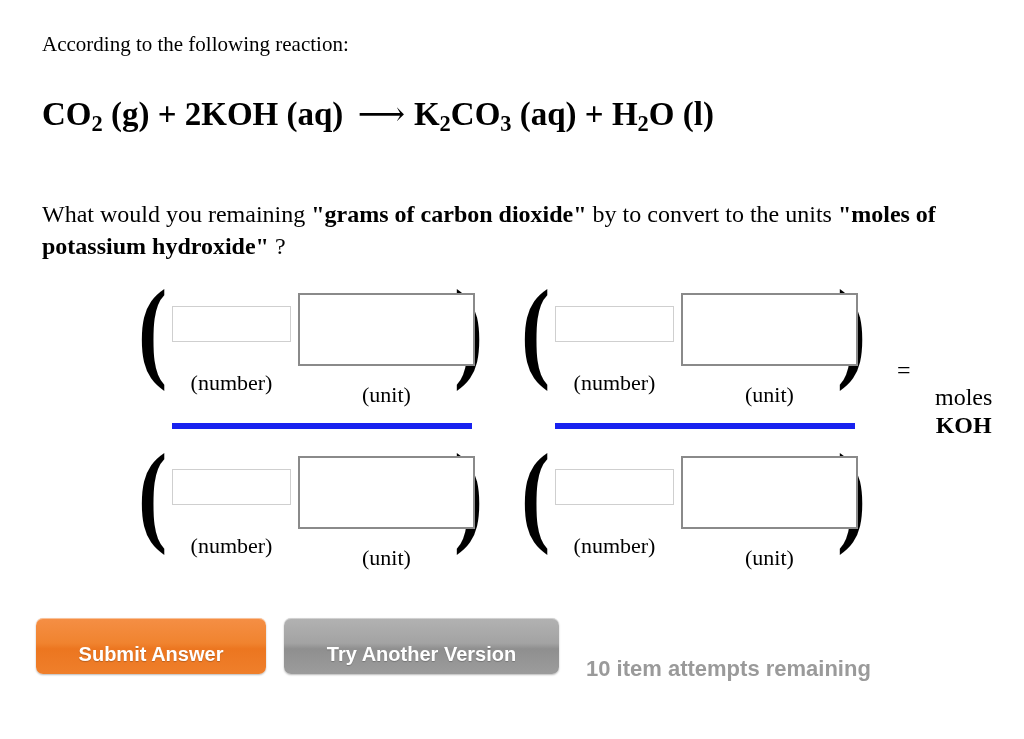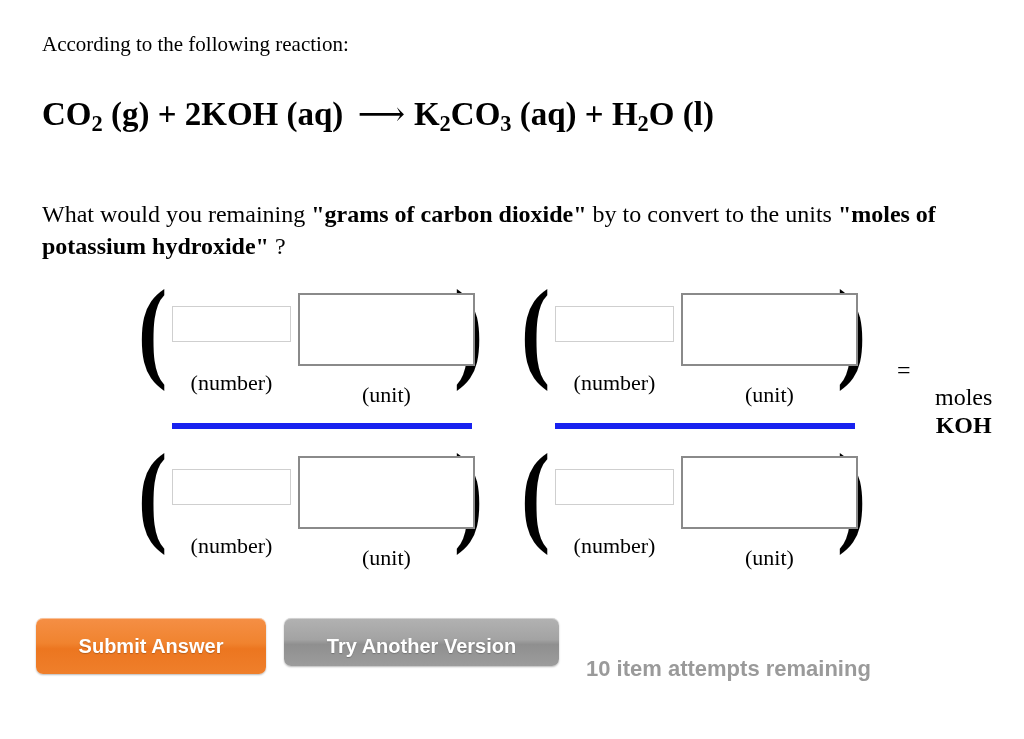--- a/index.html
+++ b/index.html
@@ -190,37 +190,37 @@
     position: absolute;
     border-radius: 7px;
     font-family: "Liberation Sans", "DejaVu Sans", sans-serif;
     font-weight: bold;
     font-size: 20px;
     color: #ffffff;
     text-align: center;
     white-space: nowrap;
     cursor: pointer;
     border: none;
-    padding: 0;
+    padding: 8px;
     line-height: 56px;
     text-shadow: 0 1px 1px rgba(0,0,0,0.22);
   }
   .btn.submit {
     left: 36px;
     top: 618px;
     width: 230px;
     height: 56px;
     background: linear-gradient(to bottom, #f58f45 0%, #f0832f 45%, #ec7620 55%, #ef7f2b 100%);
     box-shadow: inset 0 1px 0 rgba(255,255,255,0.45), 0 1px 2px rgba(0,0,0,0.28);
   }
   .btn.another {
     left: 284px;
     top: 618px;
     width: 275px;
-    height: 48px;
+    height: 56px;
     background: linear-gradient(to bottom, #b2b2b2 0%, #a3a3a3 45%, #8f8f8f 55%, #9c9c9c 100%);
     box-shadow: inset 0 1px 0 rgba(255,255,255,0.4), 0 1px 2px rgba(0,0,0,0.28);
   }
   .attempts {
     position: absolute;
     left: 586px;
     top: 656px;
     font-family: "Liberation Sans", "DejaVu Sans", sans-serif;
     font-weight: bold;
     font-size: 22px;

